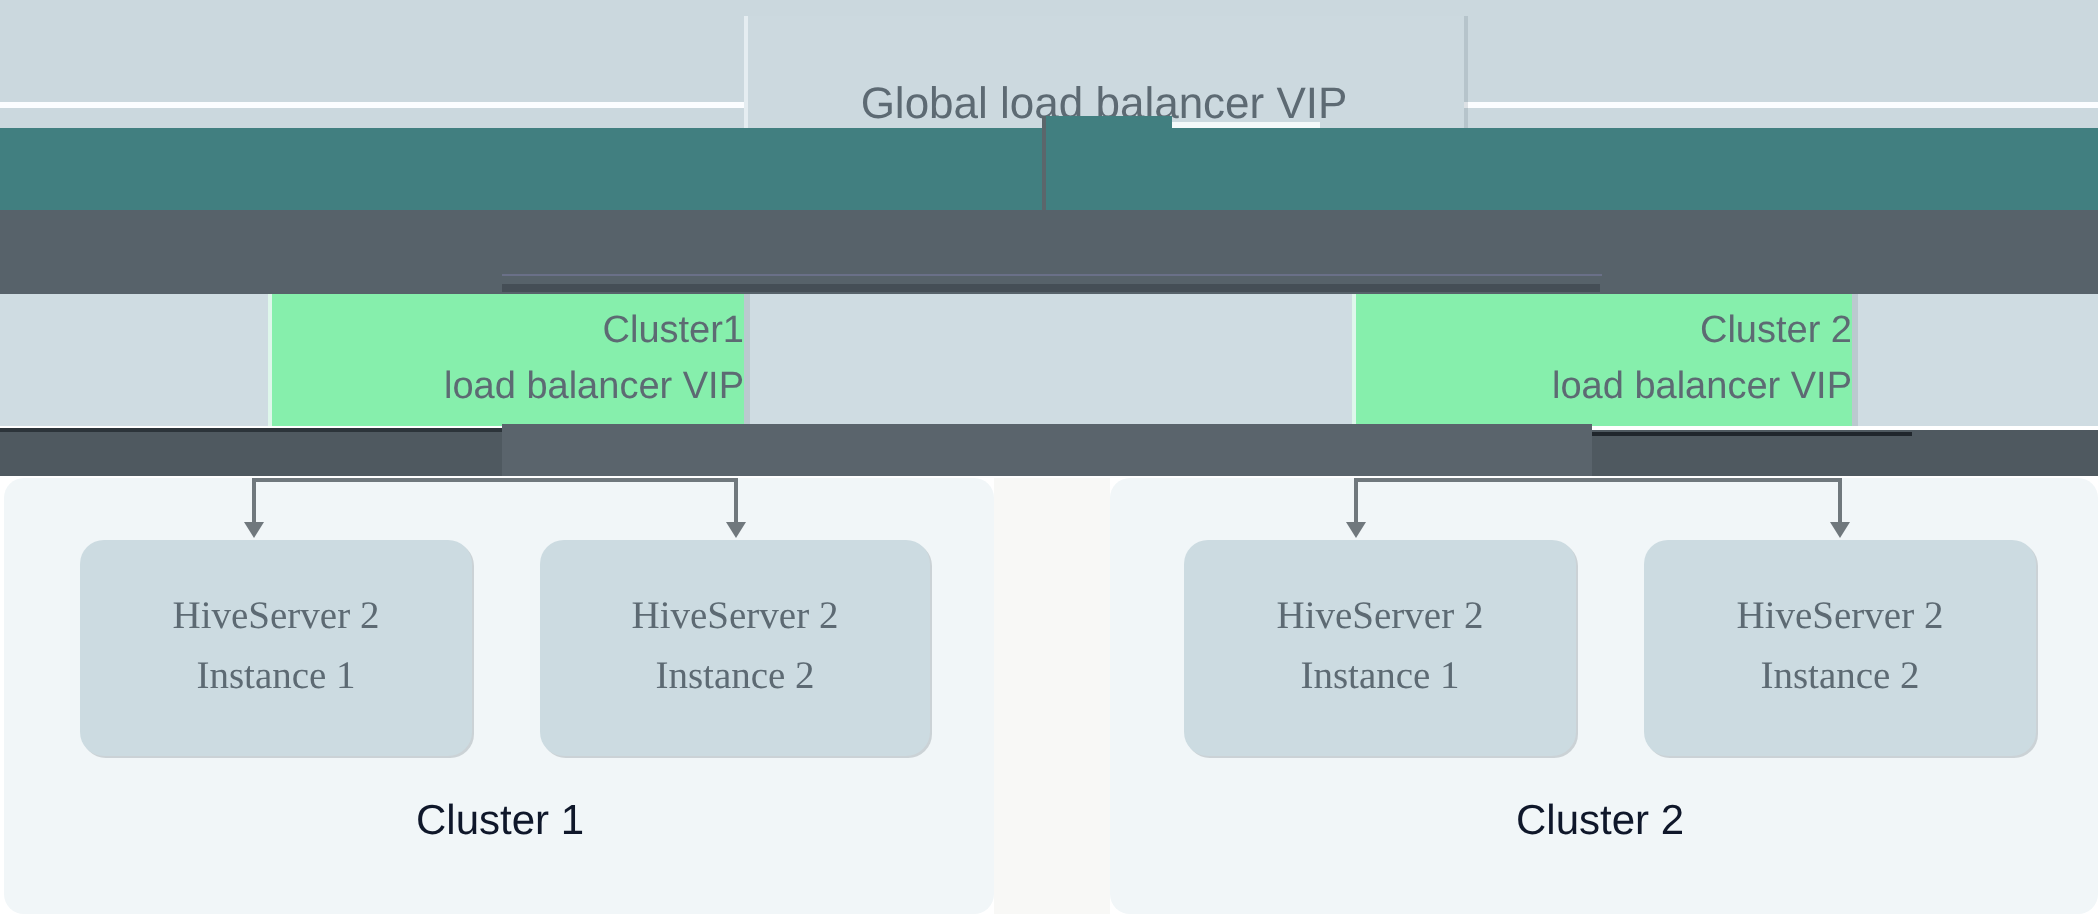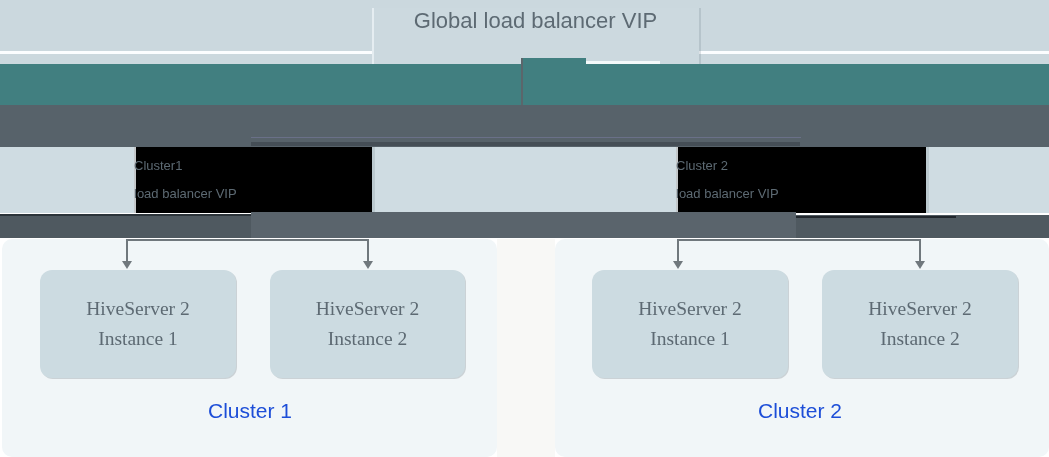--- a/index.html
+++ b/index.html
@@ -12,43 +12,43 @@
     font-family: "Liberation Sans", sans-serif;
     color: #5d6a73;
   }
   .abs { position: absolute; }
 
   
   .top-band   { left:0; top:0; width:1049px; height:65px; background:#cbd8de; }
   .hl-left    { left:0;   top:51px; width:372px; height:3px; background:#fbfdff; }
   .hl-right   { left:672px; top:51px; width:377px; height:3px; background:#fbfdff; }
   .global-box {
-    left:372px; top:8px; width:327px; height:57px; background:#ccd9df;
-    display:flex; align-items:flex-start; justify-content:center;
+    left:372px; top:8px; width:360px; height:57px; background:#ccd9df;
+    display:flex; align-items:flex-end; justify-content:center;
     font-size:22px;
     box-shadow: inset 2px 0 0 rgba(250,253,255,.55), 2px 0 0 rgba(110,128,136,.22);
   }
 
   
   .teal-bar    { left:0; top:64px; width:1049px; height:41px; background:#417f80; }
   .teal-notch  { left:522px; top:58px; width:64px; height:8px; background:#417f80; }
   .notch-white { left:586px; top:61px; width:74px; height:3px; background:#f4f9fa; }
   .teal-divider{ left:521px; top:58px; width:2px; height:47px; background:#5b666b; }
 
   
   .dark-bar-1 { left:0; top:105px; width:1049px; height:42px; background:#57626a; }
   .db1-blue   { left:251px; top:137px; width:550px; height:1px; background:#6a7088; }
   .db1-dark   { left:251px; top:142px; width:549px; height:4px; background:#454e56; }
 
   
   .vip-band { left:0; top:147px; width:1049px; height:66px; background:#cfdce2; }
   .vip-box  {
-    position:absolute; top:147px; height:66px; background:#000000;
+    position:absolute; top:147px; height:66px; background:#86efac;
     display:flex; flex-direction:column; justify-content:center;
-    text-align:left; font-size:13px; line-height:28px;
+    text-align:right; font-size:19px; line-height:28px;
     box-shadow: inset 2px 0 0 rgba(244,249,251,.8), 3px 0 0 rgba(100,115,122,.18);
   }
   .vip-left  { left:134px; width:238px; }
   .vip-right { left:676px; width:250px; }
 
   
   .dark-bar-2 { left:0; top:215px; width:1049px; height:23px; background:#4f5960; }
   .db2-mid    { left:251px; top:212px; width:545px; height:26px; background:#5a646c; }
   .db2-line-l { left:0; top:214px; width:251px; height:2px; background:#2c343a; }
   .db2-line-r { left:796px; top:216px; width:160px; height:2px; background:#20262c; }
@@ -80,21 +80,21 @@
     font-size:19.5px; line-height:30px;
     box-shadow:1px 1px 0 rgba(90,105,112,.25);
     font-family:Liberation Serif, serif;
   }
   .i-l1 { left:40px; }  .i-l2 { left:270px; width:195px; }
   .i-r1 { left:592px; } .i-r2 { left:822px; }
 
   
   .cluster-label {
     position:absolute; top:399px; width:220px; text-align:center;
-    font-size:21px; color:#1d4ed8;
+    font-size:21px; color:#0f172a;
   }
   .cl-1 { left:140px; }
   .cl-2 { left:690px; }
 </style>
 </head>
 <body>
 
 <div class="stage">
 
   <div class="abs top-band"></div>

